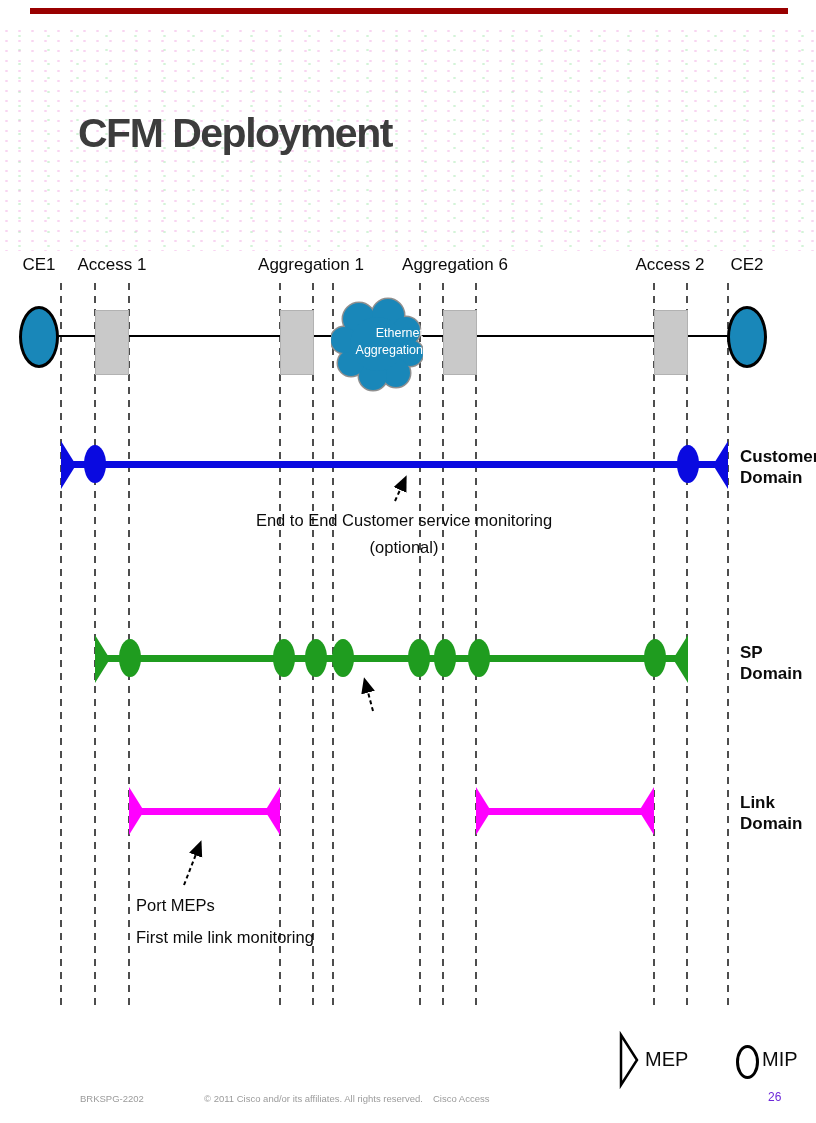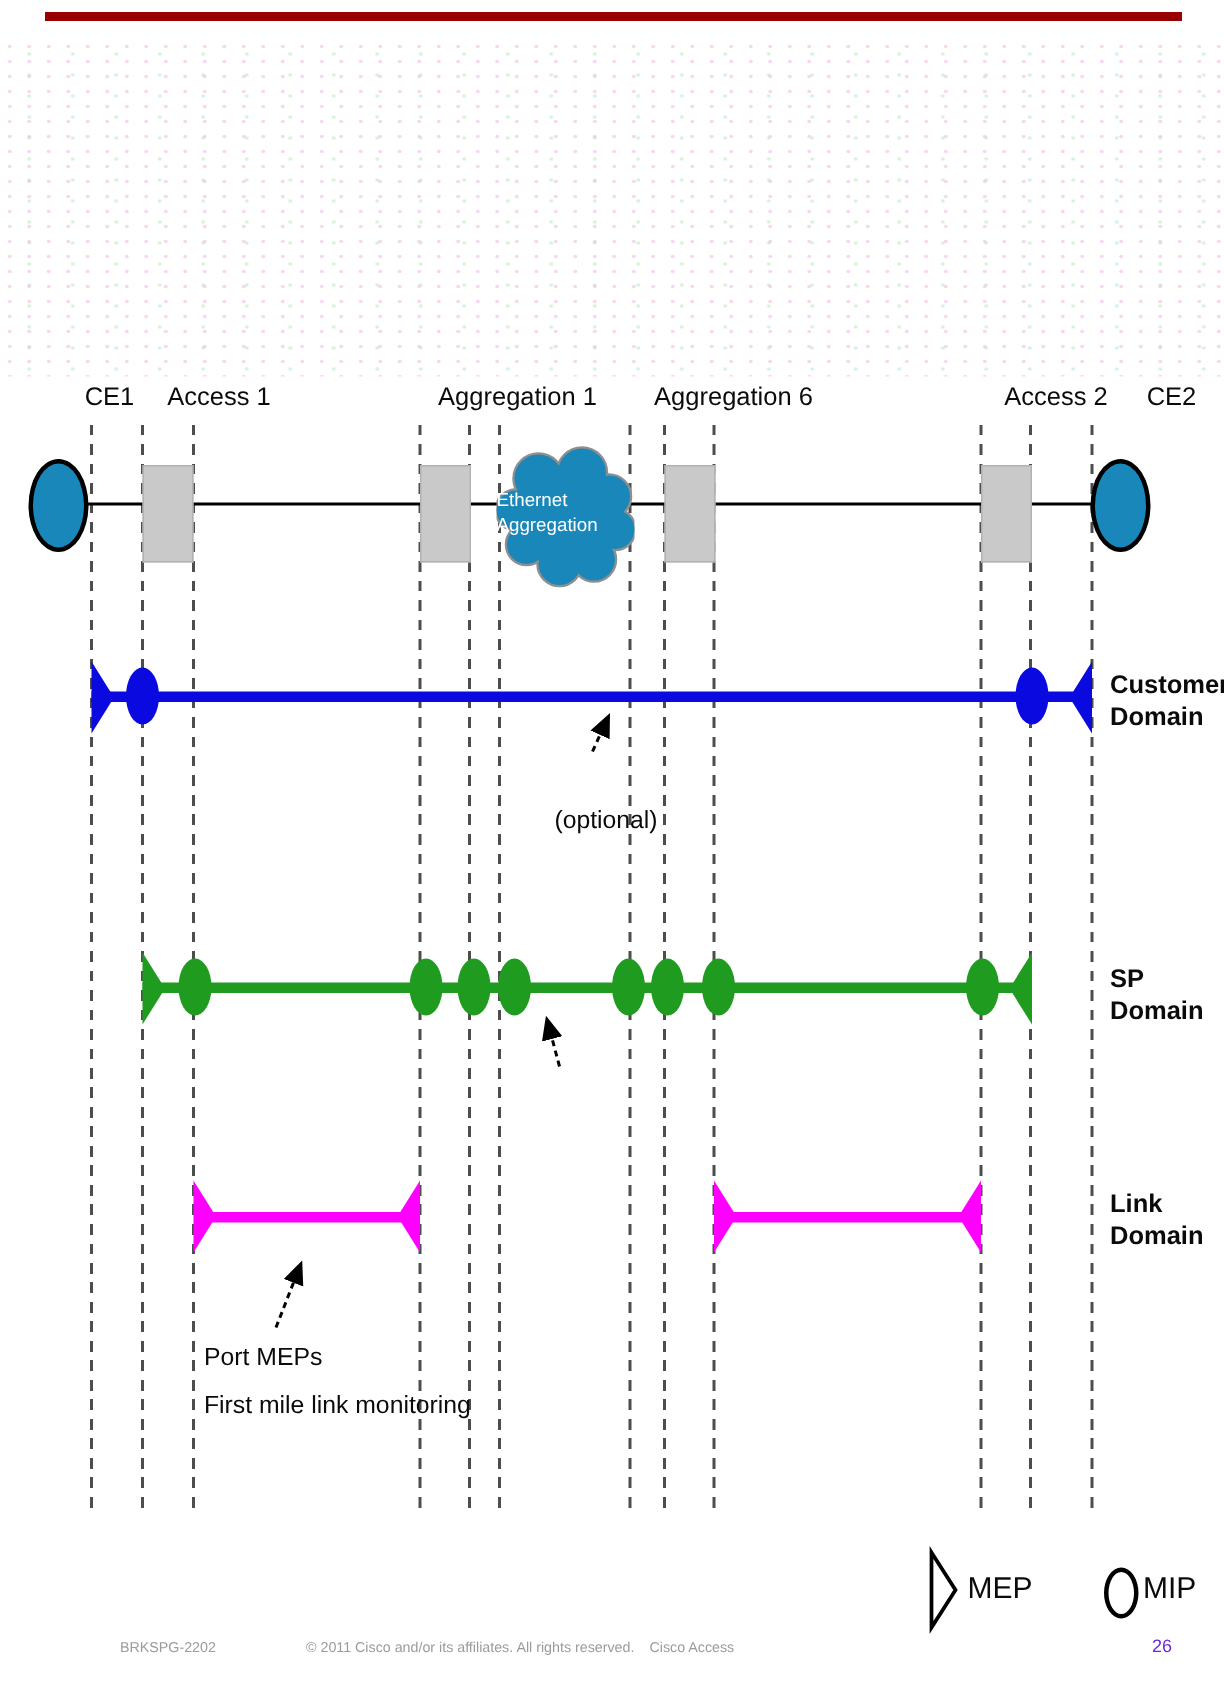--- a/index.html
+++ b/index.html
@@ -17,38 +17,38 @@
     background-position:0 0, 5px 3px;
     pointer-events:none;
   }
   .topbar { position:absolute; left:30px; top:8px; width:758px; height:6px; background:#990000; }
   .title {
     position:absolute; left:78px; top:110px;
     font-size:41px; font-weight:bold; letter-spacing:-1.5px; color:#3c3c3c; white-space:nowrap;
   }
   .node-label {
     position:absolute; top:255px; transform:translateX(-50%);
-    font-size:17px; color:#0b0b0b; white-space:nowrap;margin-left:34px;
+    font-size:17px; color:#0b0b0b; white-space:nowrap;
   }
   .vline {
     position:absolute; top:283px; width:2px; height:727px;
     background-image:repeating-linear-gradient(to bottom, #4d4d4d 0 7px, transparent 7px 13px);
   }
   .hwire { position:absolute; left:39px; top:335px; width:689px; height:2px; background:#000; }
   .nodebox {
     position:absolute; top:310px; width:34px; height:65px;
     background:#c9c9c9; border:1px solid #b2b2b2; box-sizing:border-box;
   }
   .ce {
     position:absolute; top:306px; width:40px; height:62px;
     background:#1987b9; border:3px solid #000; border-radius:50%; box-sizing:border-box;
   }
   .cloud-wrap { position:absolute; left:331px; top:295px; width:92px; height:97px; }
   .cloud-text {
-    position:absolute; left:331px; width:92px; text-align:left;
+    position:absolute; left:331px; width:92px; text-align:right;
     font-size:12.5px; color:#fff; white-space:nowrap;
   }
   .dline { position:absolute; height:7px; }
   .dline.blue { background:#0a0ae0; }
   .dline.green { background:#1f9c1f; }
   .dline.pink { background:#ff00ff; }
   .tri { position:absolute; width:0; height:0; border-top:24px solid transparent; border-bottom:24px solid transparent; }
   .tri.r-blue  { border-left:15px solid #0a0ae0; }
   .tri.l-blue  { border-right:15px solid #0a0ae0; }
   .tri.r-green { border-left:15px solid #1f9c1f; }
@@ -74,20 +74,21 @@
   .arrow-svg { position:absolute; overflow:visible; }
 </style>
 </head>
 <body>
 
 <div id="slide">
 
   <div class="topbar"></div>
   <div class="texture"></div>
 
+  <div class="title">CFM Deployment</div>
 
   <div class="node-label" style="left:39px">CE1</div>
   <div class="node-label" style="left:112px">Access 1</div>
   <div class="node-label" style="left:311px">Aggregation 1</div>
   <div class="node-label" style="left:455px">Aggregation 6</div>
   <div class="node-label" style="left:670px">Access 2</div>
   <div class="node-label" style="left:747px">CE2</div>
 
   <div class="vline" style="left:60px"></div>
   <div class="vline" style="left:94px"></div>
@@ -144,20 +145,21 @@
   <div class="tri l-blue" style="left:713px; top:441px"></div>
   <div class="mip blue" style="left:95px;  top:445px"></div>
   <div class="mip blue" style="left:688px; top:445px"></div>
   <div class="domain-label" style="top:446px">
     <div>Customer</div>
     <div>Domain</div>
   </div>
   <svg class="arrow-svg" style="left:386px; top:470px" width="32" height="38">
     <line x1="9" y1="31" x2="19" y2="9" stroke="#000" stroke-width="2" stroke-dasharray="4 3" marker-end="url(#ah)"></line>
   </svg>
+  <div class="ann center" style="left:404px; top:511px">End to End Customer service monitoring</div>
   <div class="ann center" style="left:404px; top:538px">(optional)</div>
 
   <div class="dline green" style="left:95px; top:655px; width:593px"></div>
   <div class="tri r-green" style="left:95px; top:635px"></div>
   <div class="tri l-green" style="left:673px; top:635px"></div>
   <div class="mip green" style="left:130px; top:639px"></div>
   <div class="mip green" style="left:284px; top:639px"></div>
   <div class="mip green" style="left:316px; top:639px"></div>
   <div class="mip green" style="left:343px; top:639px"></div>
   <div class="mip green" style="left:419px; top:639px"></div>

